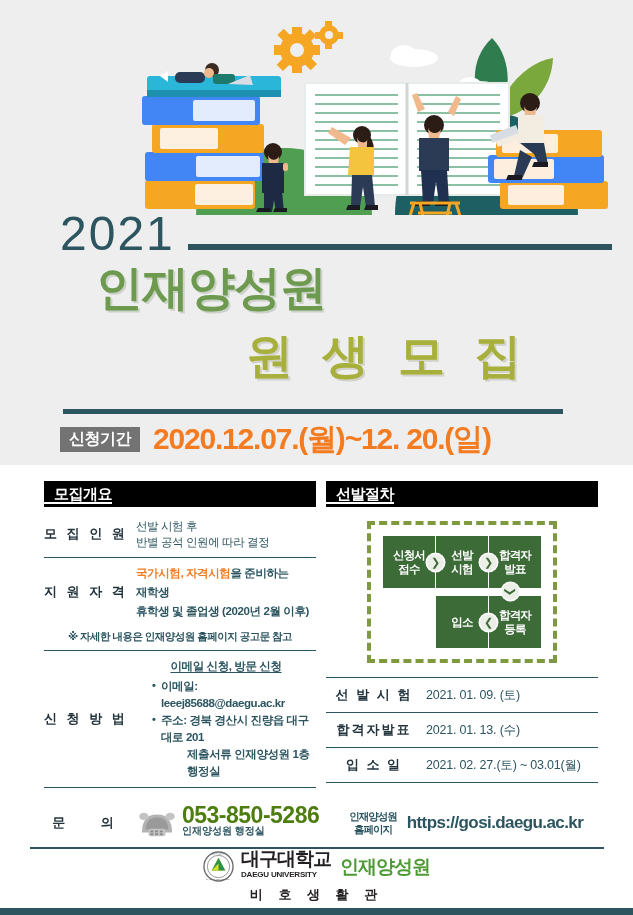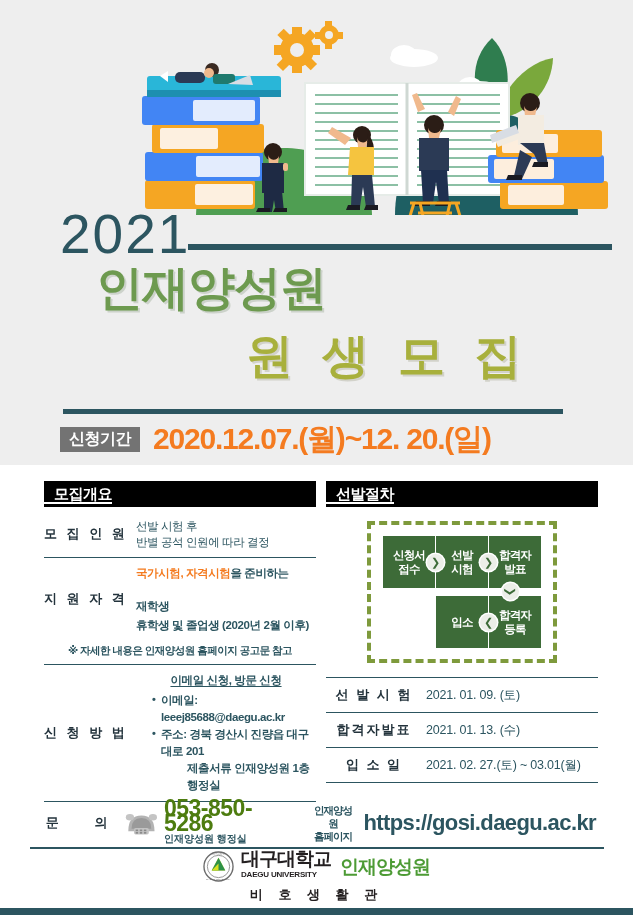--- a/index.html
+++ b/index.html
@@ -16,21 +16,21 @@
   .hero {
     position: absolute; left: 0; top: 0; width: 633px; height: 465px;
     background: #eeeeee; overflow: hidden;
   }
   .hero-art { position: absolute; left: 0; top: 0; width: 633px; height: 215px; }
 
   .year-row {
     position: absolute; left: 60px; top: 205px; width: 520px; height: 60px;
   }
   .year {
-    font-size: 55px; color: #2c5560; letter-spacing: 2px;
+    font-size: 48px; color: #2c5560; letter-spacing: 2px;
     font-family: "Liberation Sans", sans-serif; line-height: 58px;
     font-weight: 400;
   }
   .year-rule {
     position: absolute; left: 128px; top: 39px; width: 424px; height: 6px;
     background: #2c5560;
   }
 
   .title1 {
     position: absolute; left: 96px; top: 262px;
@@ -163,21 +163,21 @@
   .c-phone .num {
     font-size: 23px; font-weight: bold; color: #4d7c0f; letter-spacing: -0.5px;
   }
   .c-phone .sub { font-size: 10px; color: #2c5560; font-weight: bold; }
   .c-web-lbl {
     font-size: 10.5px; font-weight: bold; color: #2c5560;
     line-height: 13px; text-align: center; margin-left: 30px;
     letter-spacing: -1px;
   }
   .c-url {
-    font-size: 22px; font-weight: bold; color: #2c5560;
+    font-size: 17px; font-weight: bold; color: #2c5560;
     margin-left: 10px; letter-spacing: -0.6px;
   }
   .contact-rule {
     position: absolute; left: 30px; top: 382px; width: 574px; height: 1.6px;
     background: #2c5560;
   }
 
   
   .footer {
     position: absolute; left: 0; top: 386px; width: 633px;
@@ -389,21 +389,21 @@
             <div>선발 시험 후</div>
             <div>반별 공석 인원에 따라 결정</div>
           </td>
         </tr>
         <tr>
           <td class="lbl">지 원 자 격</td>
           <td class="val">
             <div>
               <span class="hl-orange">국가시험, 자격시험</span><span class="val-strong">을 준비하는</span>
             </div>
-            <div class="val-strong" style="margin-top:17px">재학생</div>
+            <div class="val-strong" style="margin-top:3px">재학생</div>
             <div class="val-strong" style="margin-top:3px">휴학생 및 졸업생 (2020년 2월 이후)</div>
           </td>
         </tr>
         <tr class="sep">
           <td class="note" colspan="2">※ 자세한 내용은 인재양성원 홈페이지 공고문 참고</td>
         </tr>
         <tr class="sep">
           <td class="lbl">신 청 방 법</td>
           <td class="val">
             <div class="u-line val-strong" style="text-align:center">이메일 신청, 방문 신청</div>

